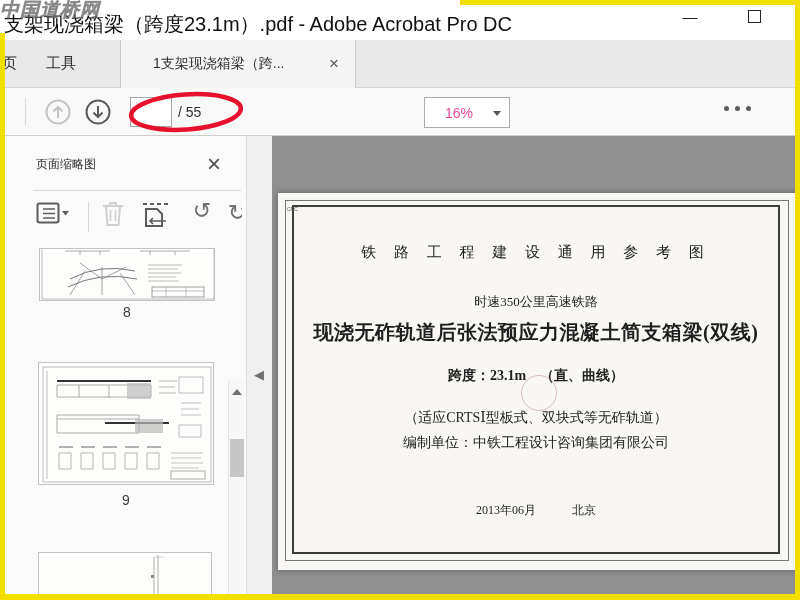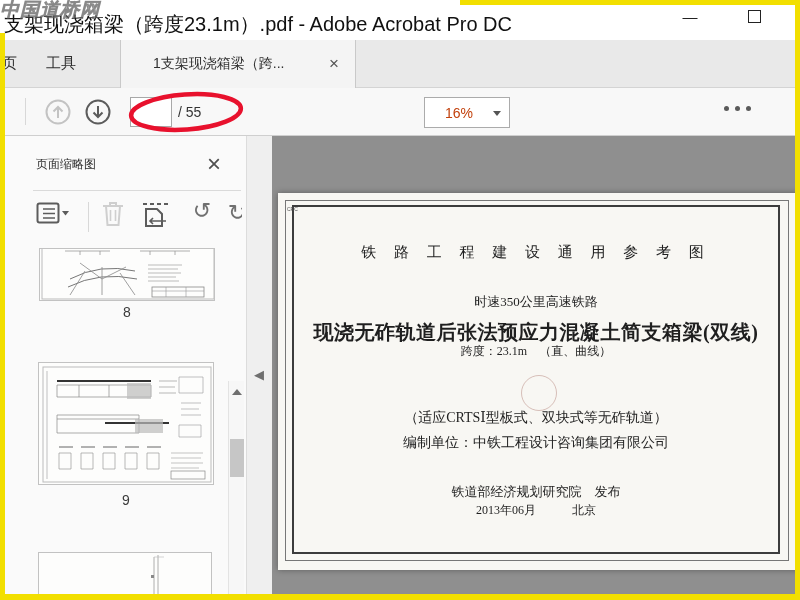--- a/index.html
+++ b/index.html
@@ -34,21 +34,21 @@
   .help-btn { left:736px; top:49px; width:27px; height:27px; border:2px solid #4a4a4a; border-radius:50%; color:#4a4a4a; font-size:15px; font-weight:bold; text-align:center; line-height:23px; }
   .signin { left:783px; top:54px; font-size:15px; color:#333; white-space:nowrap; }
 
   
   .toolbar { left:0; top:88px; width:800px; height:48px; background:#f8f8f8; border-bottom:1px solid #cfcfcf; }
   .vsep { top:10px; width:1px; height:27px; background:#d8d8d8; }
   .tool-btn { display:flex; align-items:center; justify-content:center; }
   .page-input { left:130px; top:9px; width:42px; height:30px; border:1px solid #a8a8a8; background:#fff; font-size:14px; text-align:center; color:#333; }
   .page-total { left:178px; top:16px; font-size:14px; color:#333; white-space:nowrap; }
   .zoom-box { left:424px; top:9px; width:86px; height:31px; background:#fff; border:1px solid #ababab; }
-  .zoom-value { left:20px; top:7px; font-size:14px; color:#c2410c; }
+  .zoom-value { left:20px; top:7px; font-size:14px; color:#ec4899; }
   .zoom-caret { left:68px; top:13px; width:0; height:0; border-left:4px solid transparent; border-right:4px solid transparent; border-top:5px solid #555; }
   .dots { left:724px; top:18px; display:flex; gap:6px; }
   .dot { width:5px; height:5px; border-radius:50%; background:#5a5a5a; }
   .red-ellipse { left:126px; top:88px; z-index:20; pointer-events:none; }
 
   
   .sidebar { left:0; top:136px; width:246px; height:464px; background:#fafafa; }
   .panel-title { left:36px; top:20px; font-size:12px; color:#2f2f2f; }
   .panel-close { left:200px; top:15px; width:28px; height:28px; font-size:24px; font-weight:300; color:#4f4f4f; text-align:center; line-height:26px; }
   .panel-hdiv { left:33px; top:54px; width:208px; height:1px; background:#dadada; }
@@ -68,21 +68,21 @@
   
   .main { left:272px; top:136px; width:528px; height:464px; background:#8f8f8f; overflow:hidden; }
   .page { left:6px; top:57px; width:522px; height:377px; background:#f8f7f3; box-shadow:0 0 6px rgba(0,0,0,0.35); }
   .border-outer { left:7px; top:7px; right:11px; bottom:9px; border:1px solid #777; }
   .border-inner { left:14px; top:12px; right:20px; bottom:16px; border:2px solid #3c3c3c; }
   .corner-mark { left:9px; top:13px; font-size:5px; color:#555; letter-spacing:0; }
   .doc-line { left:16px; right:22px; text-align:center; color:#1f1f1f; font-family:"Liberation Serif","DejaVu Serif",serif; white-space:nowrap; }
   .l-header { top:50px; font-size:15px; letter-spacing:7px; }
   .l-speed { top:100px; font-size:13px; }
   .l-title { top:126px; font-size:20px; font-weight:bold; letter-spacing:0.5px; }
-  .l-span { top:150px; font-size:12px; }
+  .l-span { top:174px; font-size:14px;font-weight:bold; }
   .l-number { top:191px; font-size:14px; }
   .l-fit { top:216px; font-size:14px; }
   .l-org { top:241px; font-size:14px; }
   .l-publisher { top:290px; font-size:13px; }
   .l-date { top:309px; font-size:12px; }
   .stamp { left:243px; top:182px; width:36px; height:36px; border:1px solid rgba(165,105,95,0.4); border-radius:50%; }
 
   svg { display:block; }
 </style>
 </head>
@@ -288,21 +288,20 @@
     <div class="abs border-outer"></div>
     <div class="abs border-inner"></div>
     <div class="abs corner-mark">CRC</div>
     <div class="abs doc-line l-header">铁 路 工 程 建 设 通 用 参 考 图</div>
     <div class="abs doc-line l-speed">时速350公里高速铁路</div>
     <div class="abs doc-line l-title">现浇无砟轨道后张法预应力混凝土简支箱梁(双线)</div>
     <div class="abs doc-line l-span">跨度：23.1m　（直、曲线）</div>
     <div class="abs stamp"></div>
     <div class="abs doc-line l-fit">（适应CRTSⅠ型板式、双块式等无砟轨道）</div>
     <div class="abs doc-line l-org">编制单位：中铁工程设计咨询集团有限公司</div>
-    <div class="abs doc-line l-publisher">铁道部经济规划研究院　发布</div>
     <div class="abs doc-line l-date">2013年06月　　　北京</div>
   </div>
 </div>
 
 <div class="yframe" id="yf-left"></div>
 <div class="yframe" id="yf-right"></div>
 <div class="yframe" id="yf-bottom"></div>
 <div class="yframe" id="yf-top"></div>
 
 </body></html>

